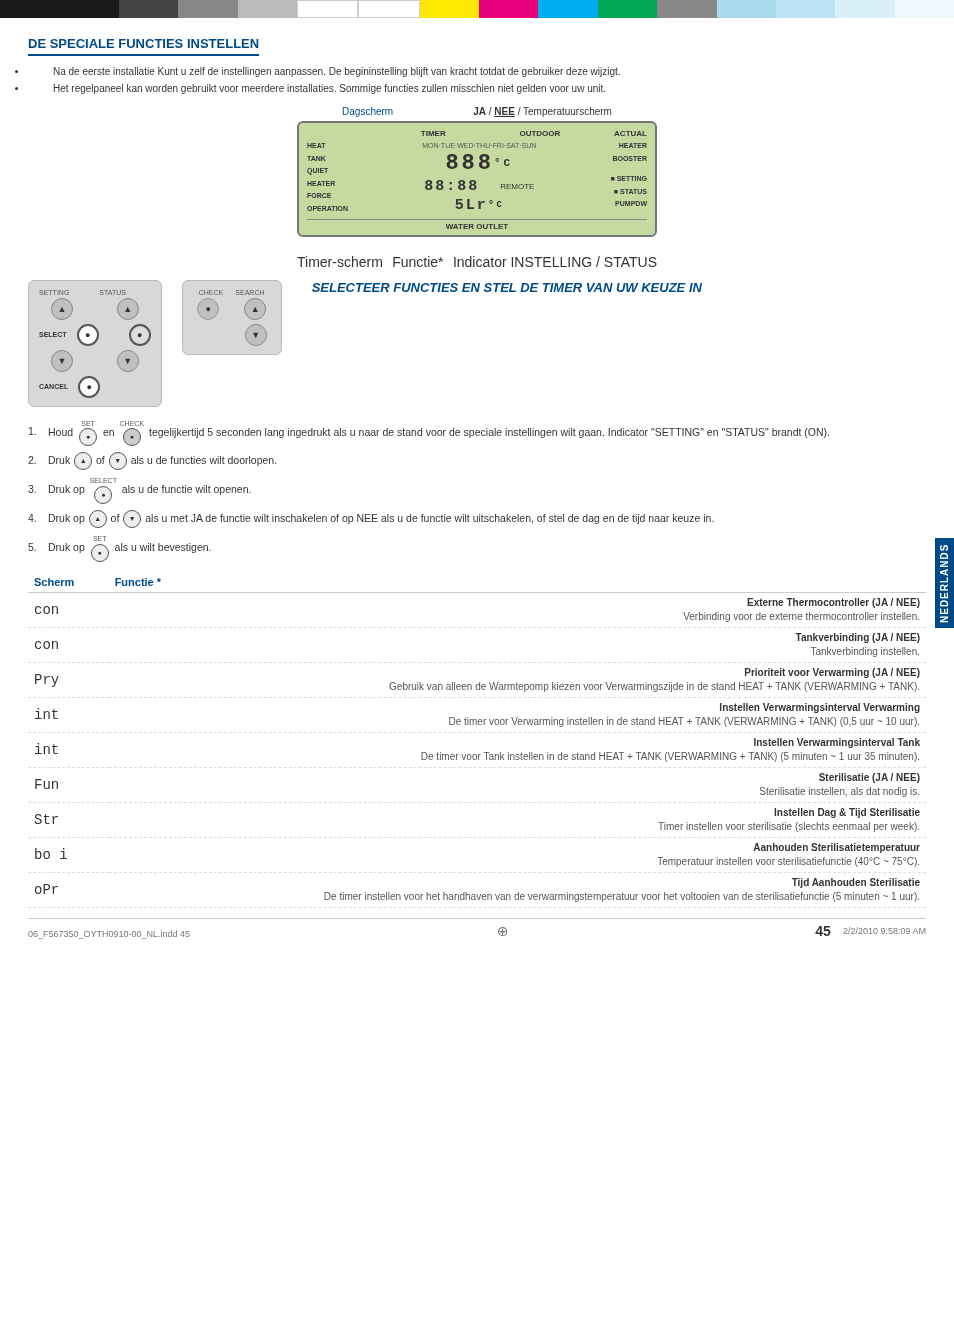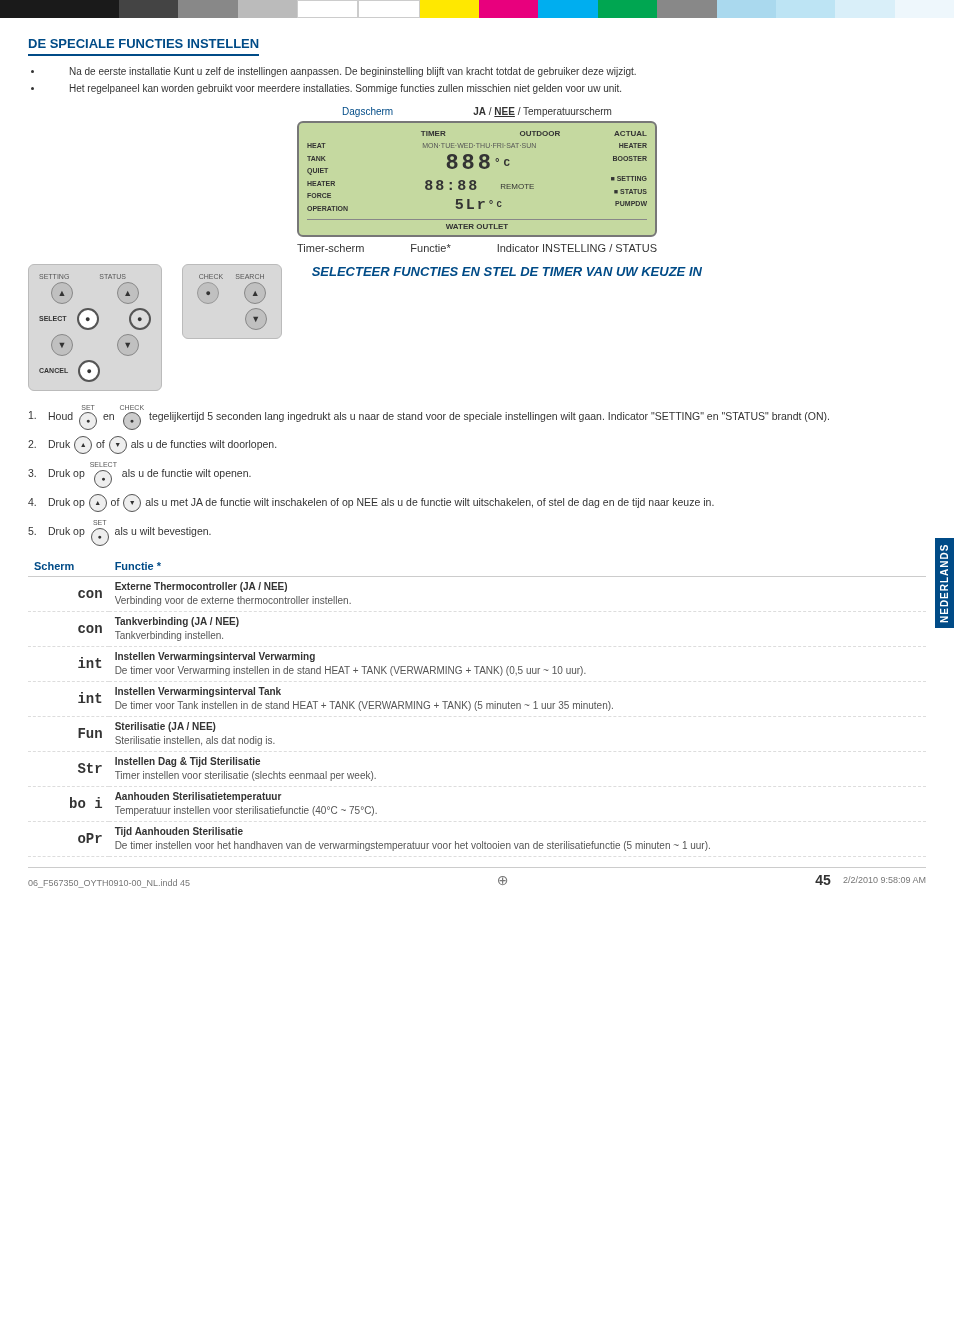--- a/index.html
+++ b/index.html
@@ -62,21 +62,20 @@
     }
 
     
     .intro-bullets {
       margin-bottom: 10px;
       font-size: 10px;
       line-height: 1.5;
     }
     .intro-bullets li {
       list-style: disc;
-      margin-left: 16px;
       margin-bottom: 2px;
       padding-left: 25px;
     }
 
     
     .controls-section {
       display: flex;
       align-items: flex-start;
       margin-bottom: 12px;
       gap: 20px;
@@ -154,29 +153,29 @@
     }
     .function-table td {
       padding: 3px 6px;
       font-size: 10px;
       vertical-align: top;
       border-bottom: 1px dashed #ddd;
     }
     .function-table .td-scherm {
       font-family: 'Courier New', monospace;
       font-size: 14px;
-      font-weight: bold;
+      font-weight: normal;
       color: #333;
       min-width: 60px;
       vertical-align: middle;
-      text-align: right;
     }
     .function-table .td-functie {
       color: #333;
       line-height: 1.4;
+      text-align: right;
     }
     .function-table .td-functie .f-title {
       font-weight: bold;
       color: #333;
     }
     .function-table .td-functie .f-desc {
       color: #555;
     }
 
     
@@ -367,21 +366,21 @@
             <div>BOOSTER</div>
             <div style="margin-top:8px;">■ <span>SETTING</span></div>
             <div>■ <span>STATUS</span></div>
             <div>PUMPDW</div>
           </div>
         </div>
 
         <div class="lcd-bottom-label">WATER OUTLET</div>
       </div>
 
-      <div style="display:flex; justify-content:space-between; width:360px; margin-top:5px; font-size:11px;">
+      <div style="display:flex; justify-content:space-between; width:360px; margin-top:17px; font-size:14px;">
         <span>Timer-scherm</span>
         <span>Functie*</span>
         <span>Indicator INSTELLING / STATUS</span>
       </div>
     </div>
   </div>
 
   
   <div class="controls-section">
 
@@ -521,20 +520,27 @@
           </td>
         </tr>
         <tr>
           <td class="td-scherm">con</td>
           <td class="td-functie">
             <div class="f-title">Tankverbinding (JA / NEE)</div>
             <div class="f-desc">Tankverbinding instellen.</div>
           </td>
         </tr>
         <tr>
+          <td class="td-scherm">Pry</td>
+          <td class="td-functie">
+            <div class="f-title">Prioriteit voor Verwarming (JA / NEE)</div>
+            <div class="f-desc">Gebruik van alleen de Warmtepomp kiezen voor Verwarmingszijde in de stand HEAT + TANK (VERWARMING + TANK).</div>
+          </td>
+        </tr>
+        <tr>
           <td class="td-scherm">int</td>
           <td class="td-functie">
             <div class="f-title">Instellen Verwarmingsinterval Verwarming</div>
             <div class="f-desc">De timer voor Verwarming instellen in de stand HEAT + TANK (VERWARMING + TANK) (0,5 uur ~ 10 uur).</div>
           </td>
         </tr>
         <tr>
           <td class="td-scherm">int</td>
           <td class="td-functie">
             <div class="f-title">Instellen Verwarmingsinterval Tank</div>

